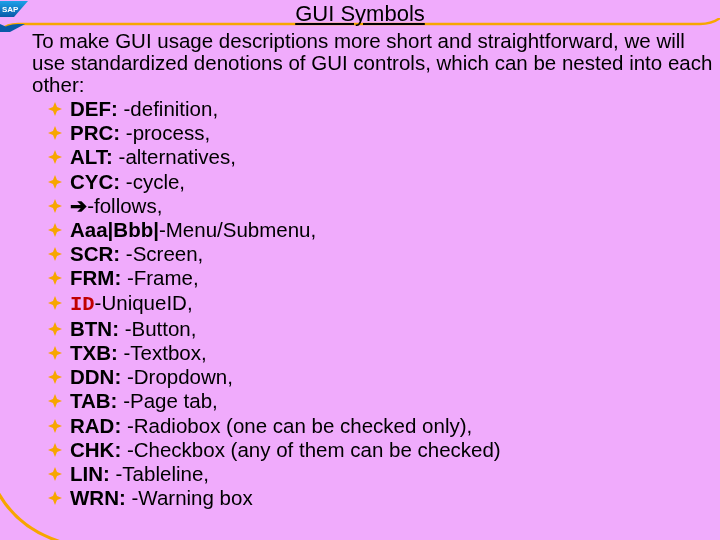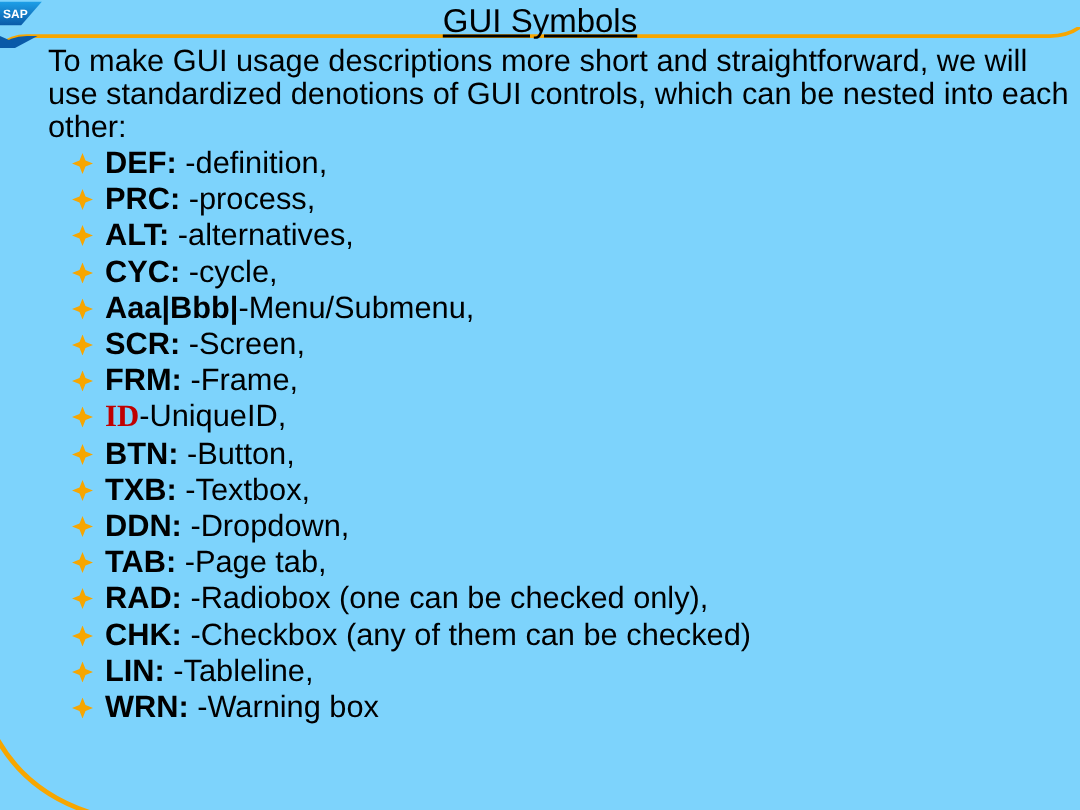--- a/index.html
+++ b/index.html
@@ -8,21 +8,21 @@
     width: 720px;
     height: 540px;
     font-family: Arial, Helvetica, sans-serif;
     overflow: hidden;
     background: #fff;
   }
   .slide {
     position: relative;
     width: 720px;
     height: 540px;
-    background: #7dd3fc;
+    background: #f0abfc;
     box-sizing: border-box;
   }
 
   .title {
     position: absolute;
     top: 0;
     left: 0;
     right: 0;
     text-align: center;
     font-size: 22px;
@@ -60,21 +60,21 @@
     position: absolute;
     left: -4px;
     top: 5px;
     width: 14px;
     height: 14px;
   }
   .bullet-icon svg { display: block; }
 
   .b { font-weight: bold; }
   .code {
-    font-family: Liberation Serif, serif;
+    font-family: Liberation Mono, monospace;
     color: #c00000;
     font-weight: bold;
   }
 
   
   .logo {
     position: absolute;
     top: 1px;
     left: 0;
     width: 28px;
@@ -148,20 +148,25 @@
           </span><span class="b">ALT: </span><span>-alternatives,</span></li>
         <li><span class="bullet-icon">
             <svg width="14" height="14" viewBox="0 0 14 14">
               <polygon points="7,0 9,5 14,7 9,9 7,14 5,9 0,7 5,5" fill="#f7a600"></polygon>
             </svg>
           </span><span class="b">CYC: </span><span>-cycle,</span></li>
         <li><span class="bullet-icon">
             <svg width="14" height="14" viewBox="0 0 14 14">
               <polygon points="7,0 9,5 14,7 9,9 7,14 5,9 0,7 5,5" fill="#f7a600"></polygon>
             </svg>
+          </span><span class="b">➔</span><span>-follows,</span></li>
+        <li><span class="bullet-icon">
+            <svg width="14" height="14" viewBox="0 0 14 14">
+              <polygon points="7,0 9,5 14,7 9,9 7,14 5,9 0,7 5,5" fill="#f7a600"></polygon>
+            </svg>
           </span><span class="b">Aaa|Bbb|</span><span>-Menu/Submenu,</span></li>
         <li><span class="bullet-icon">
             <svg width="14" height="14" viewBox="0 0 14 14">
               <polygon points="7,0 9,5 14,7 9,9 7,14 5,9 0,7 5,5" fill="#f7a600"></polygon>
             </svg>
           </span><span class="b">SCR: </span><span>-Screen,</span></li>
         <li><span class="bullet-icon">
             <svg width="14" height="14" viewBox="0 0 14 14">
               <polygon points="7,0 9,5 14,7 9,9 7,14 5,9 0,7 5,5" fill="#f7a600"></polygon>
             </svg>

